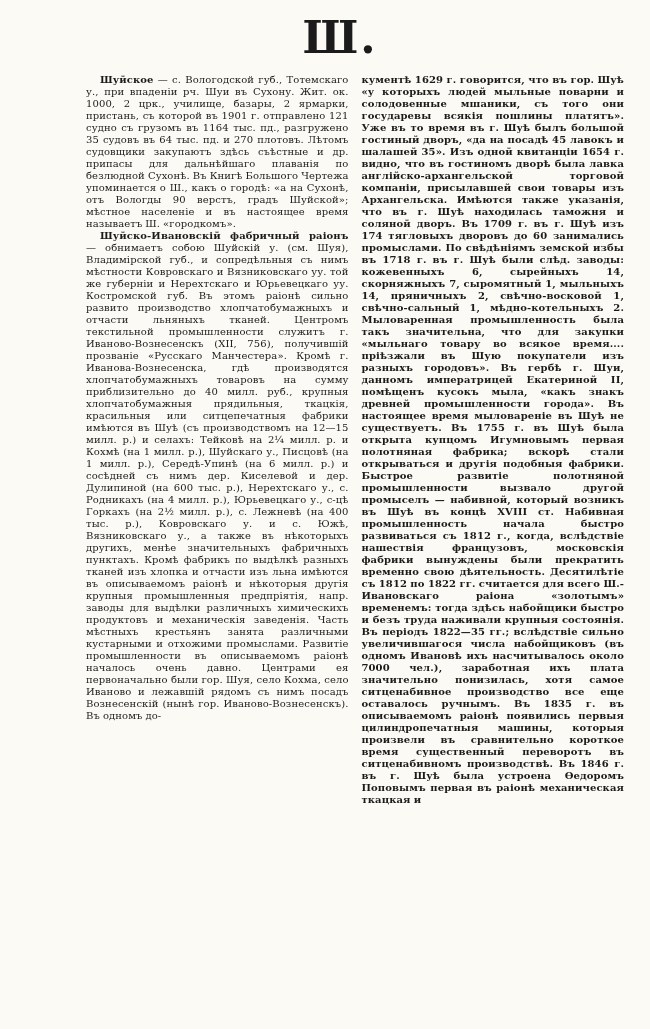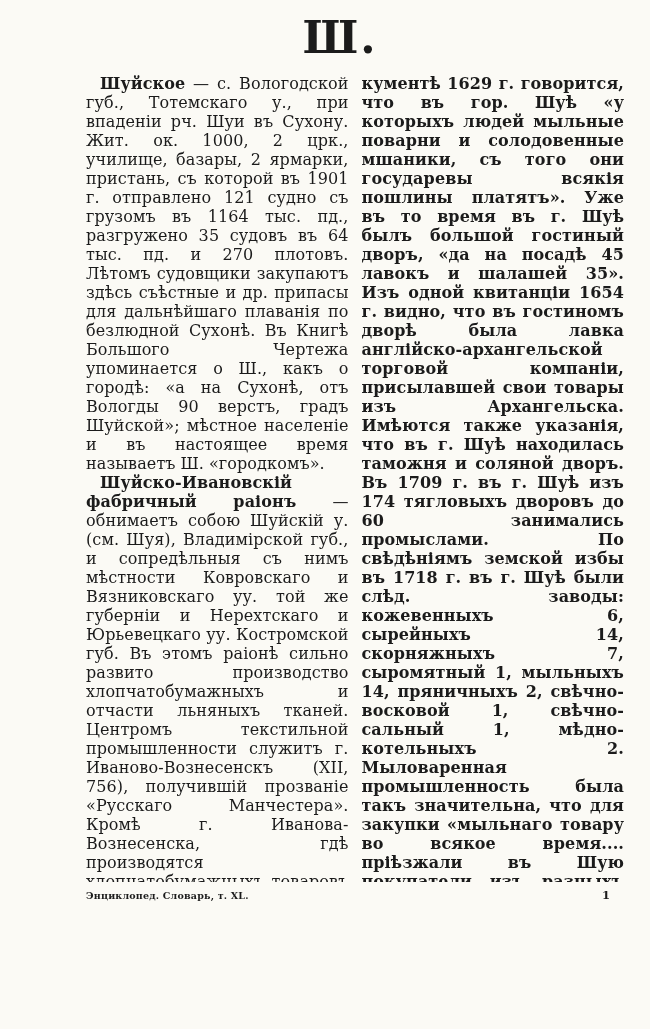--- a/index.html
+++ b/index.html
@@ -29,22 +29,22 @@
   }
   .columns {
     display: flex;
     gap: 13px;
     padding: 14px 26px 0 86px;
     height: 822px;
     overflow: hidden;
   }
   .col {
     flex: 1 1 0;
-    font-size: 16px;
-    line-height: 19px;
+    font-size: 10px;
+    line-height: 12px;
     text-align: justify;
     letter-spacing: 0.1px;
     word-spacing: -0.3px;
   }
   .col p.entry { text-indent: 14px; }
   .col p.continuation { text-indent: 0; font-weight: bold; }
   .entry-term { font-weight: bold; }
   .page-footer {
     display: flex;
     justify-content: space-between;
@@ -81,18 +81,14 @@
         <span class="entry-term">Шуйско-Ивановскій фабричный раіонъ</span><span> — обнимаетъ собою Шуйскій у. (см. Шуя), Владимірской губ., и сопредѣльныя съ нимъ мѣстности Ковровскаго и Вязниковскаго уу. той же губерніи и Нерехтскаго и Юрьевецкаго уу. Костромской губ. Въ этомъ раіонѣ сильно развито производство хлопчатобумажныхъ и отчасти льняныхъ тканей. Центромъ текстильной промышленности служитъ г. Иваново-Вознесенскъ (XII, 756), получившій прозваніе «Русскаго Манчестера». Кромѣ г. Иванова-Вознесенска, гдѣ производятся хлопчатобумажныхъ товаровъ на сумму приблизительно до 40 милл. руб., крупныя хлопчатобумажныя прядильныя, ткацкія, красильныя или ситцепечатныя фабрики имѣются въ Шуѣ (съ производствомъ на 12—15 милл. р.) и селахъ: Тейковѣ на 2¼ милл. р. и Кохмѣ (на 1 милл. р.), Шуйскаго у., Писцовѣ (на 1 милл. р.), Середѣ-Упинѣ (на 6 милл. р.) и сосѣдней съ нимъ дер. Киселевой и дер. Дулипиной (на 600 тыс. р.), Нерехтскаго у., с. Родникахъ (на 4 милл. р.), Юрьевецкаго у., с-цѣ Горкахъ (на 2½ милл. р.), с. Лежневѣ (на 400 тыс. р.), Ковровскаго у. и с. Южѣ, Вязниковскаго у., а также въ нѣкоторыхъ другихъ, менѣе значительныхъ фабричныхъ пунктахъ. Кромѣ фабрикъ по выдѣлкѣ разныхъ тканей изъ хлопка и отчасти изъ льна имѣются въ описываемомъ раіонѣ и нѣкоторыя другія крупныя промышленныя предпріятія, напр. заводы для выдѣлки различныхъ химическихъ продуктовъ и механическія заведенія. Часть мѣстныхъ крестьянъ занята различными кустарными и отхожими промыслами. Развитіе промышленности въ описываемомъ раіонѣ началось очень давно. Центрами ея первоначально были гор. Шуя, село Кохма, село Иваново и лежавшій рядомъ съ нимъ посадъ Вознесенскій (нынѣ гор. Иваново-Вознесенскъ). Въ одномъ до-</span>
       </p>
     </div>
 
     <div class="col">
       <p class="continuation">кументѣ 1629 г. говорится, что въ гор. Шуѣ «у которыхъ людей мыльные поварни и солодовенные мшаники, съ того они государевы всякія пошлины платятъ». Уже въ то время въ г. Шуѣ былъ большой гостиный дворъ, «да на посадѣ 45 лавокъ и шалашей 35». Изъ одной квитанціи 1654 г. видно, что въ гостиномъ дворѣ была лавка англійско-архангельской торговой компаніи, присылавшей свои товары изъ Архангельска. Имѣются также указанія, что въ г. Шуѣ находилась таможня и соляной дворъ. Въ 1709 г. въ г. Шуѣ изъ 174 тягловыхъ дворовъ до 60 занимались промыслами. По свѣдѣніямъ земской избы въ 1718 г. въ г. Шуѣ были слѣд. заводы: кожевенныхъ 6, сырейныхъ 14, скорняжныхъ 7, сыромятный 1, мыльныхъ 14, пряничныхъ 2, свѣчно-восковой 1, свѣчно-сальный 1, мѣдно-котельныхъ 2. Мыловаренная промышленность была такъ значительна, что для закупки «мыльнаго товару во всякое время.... пріѣзжали въ Шую покупатели изъ разныхъ городовъ». Въ гербѣ г. Шуи, данномъ императрицей Екатериной II, помѣщенъ кусокъ мыла, «какъ знакъ древней промышленности города». Въ настоящее время мыловареніе въ Шуѣ не существуетъ. Въ 1755 г. въ Шуѣ была открыта купцомъ Игумновымъ первая полотняная фабрика; вскорѣ стали открываться и другія подобныя фабрики. Быстрое развитіе полотняной промышленности вызвало другой промыселъ — набивной, который возникъ въ Шуѣ въ концѣ XVIII ст. Набивная промышленность начала быстро развиваться съ 1812 г., когда, вслѣдствіе нашествія французовъ, московскія фабрики вынуждены были прекратить временно свою дѣятельность. Десятилѣтіе съ 1812 по 1822 гг. считается для всего Ш.-Ивановскаго раіона «золотымъ» временемъ: тогда здѣсь набойщики быстро и безъ труда наживали крупныя состоянія. Въ періодъ 1822—35 гг.; вслѣдствіе сильно увеличившагося числа набойщиковъ (въ одномъ Ивановѣ ихъ насчитывалось около 7000 чел.), заработная ихъ плата значительно понизилась, хотя самое ситценабивное производство все еще оставалось ручнымъ. Въ 1835 г. въ описываемомъ раіонѣ появились первыя цилиндропечатныя машины, которыя произвели въ сравнительно короткое время существенный переворотъ въ ситценабивномъ производствѣ. Въ 1846 г. въ г. Шуѣ была устроена Ѳедоромъ Поповымъ первая въ раіонѣ механическая ткацкая и</p>
     </div>
 
   </div>
 
-  <div class="page-footer">
-    <span class="edition-note">Энциклопед. Словарь, т. XL.</span>
-    <span class="page-number">1</span>
-  </div>
 
 </div>
 
 </body></html>

